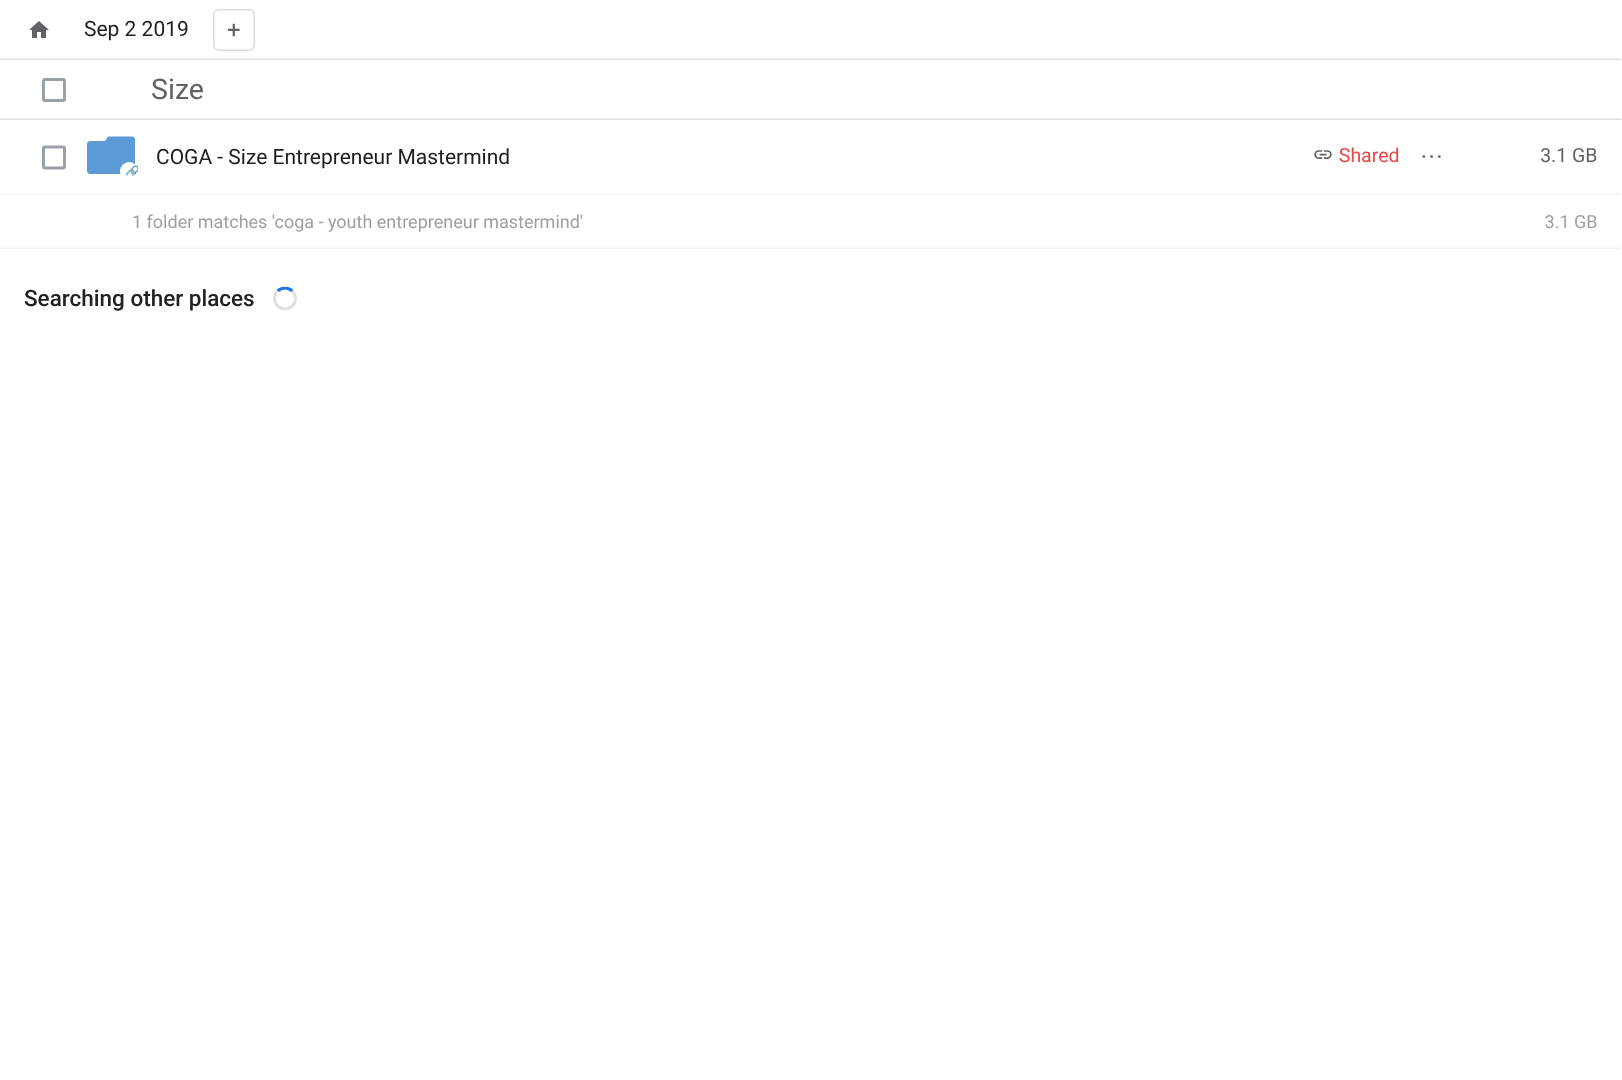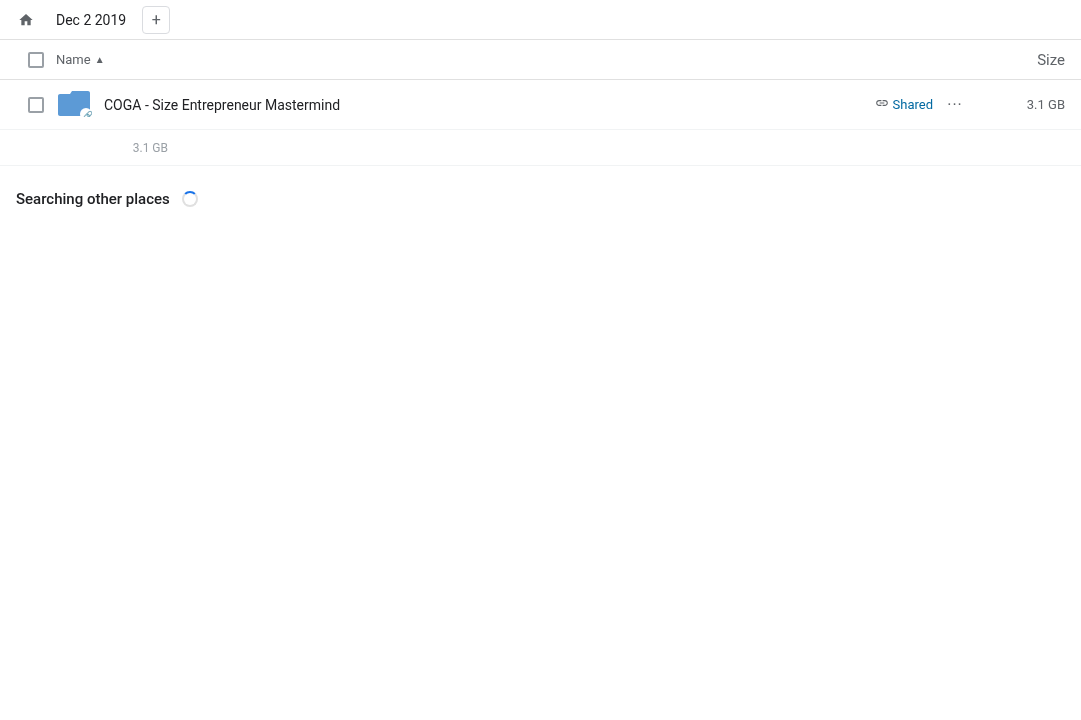--- a/index.html
+++ b/index.html
@@ -87,21 +87,21 @@
       gap: 4px;
       font-size: 13px;
       color: #5f6368;
       cursor: pointer;
       user-select: none;
     }
 
     .col-size {
       width: 80px;
       text-align: right;
-      font-size: 15px;
+      font-size: 19px;
       color: #5f6368;
     }
 
     .sort-arrow {
       font-size: 10px;
       color: #5f6368;
     }
 
     
     .file-row {
@@ -152,21 +152,21 @@
       align-items: center;
       gap: 8px;
       margin-right: 16px;
     }
 
     .shared-badge {
       display: flex;
       align-items: center;
       gap: 4px;
       font-size: 13px;
-      color: #0369a1;
+      color: #ef4444;
     }
 
     .shared-icon {
       font-size: 14px;
       color: #5f6368;
     }
 
     .more-btn {
       width: 28px;
       height: 28px;
@@ -249,34 +249,30 @@
 </head>
 <body>
 
 <div class="top-bar">
   <div class="home-btn">
     <svg width="16" height="16" viewBox="0 0 24 24" fill="currentColor">
       <path d="M10 20v-6h4v6h5v-8h3L12 3 2 12h3v8z"></path>
     </svg>
   </div>
   <div class="breadcrumb-item">
-    <span>Dec 2 2019</span>
+    <span>Sep 2 2019</span>
   </div>
   <div class="add-btn">
     <span>+</span>
   </div>
 </div>
 
 <div class="column-headers">
   <div class="col-checkbox">
     <div class="checkbox"></div>
-  </div>
-  <div class="col-name">
-    <span>Name</span>
-    <span class="sort-arrow">▲</span>
   </div>
   <div class="col-size">
     <span>Size</span>
   </div>
 </div>
 
 <div class="file-row">
   <div class="file-row-checkbox">
     <div class="checkbox"></div>
   </div>
@@ -302,20 +298,21 @@
       <span>Shared</span>
     </div>
     <div class="more-btn">
       <span>···</span>
     </div>
   </div>
   <div class="file-size">3.1 GB</div>
 </div>
 
 <div class="match-info-row">
+  <div class="match-text">1 folder matches 'coga - youth entrepreneur mastermind'</div>
   <div class="match-size">3.1 GB</div>
 </div>
 
 <div class="searching-section">
   <div class="searching-label">
     <span>Searching other places</span>
     <div class="spinner"></div>
   </div>
 </div>
 

